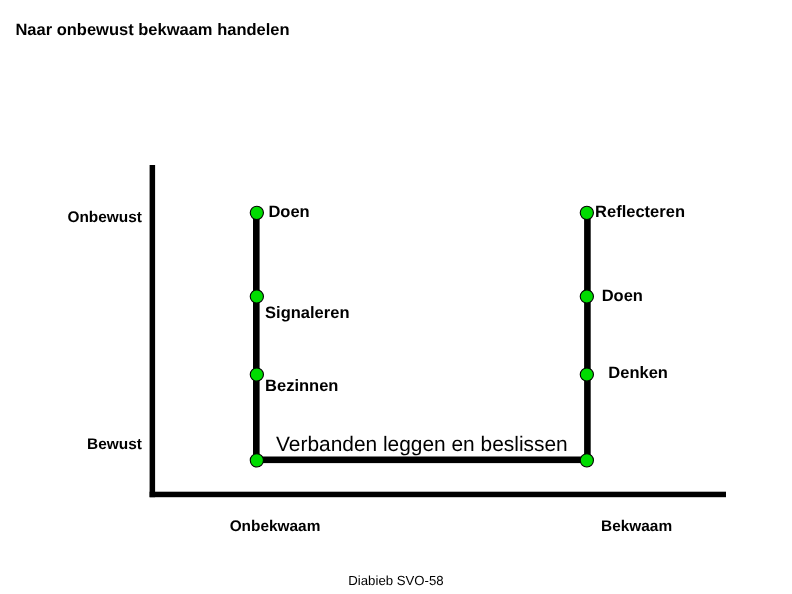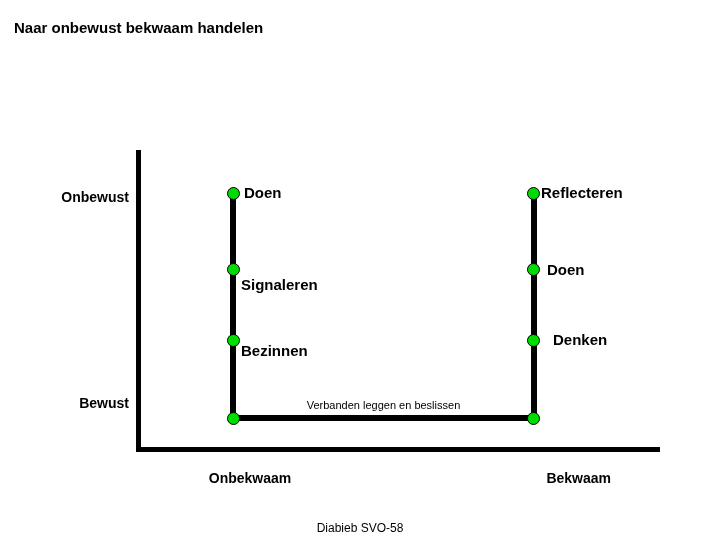--- a/index.html
+++ b/index.html
@@ -87,21 +87,21 @@
   .lbl-bezinnen     { left: 241px; top: 342px; }
   .lbl-reflecteren  { left: 541px; top: 184px; }
   .lbl-doen-r       { left: 547px; top: 261px; }
   .lbl-denken       { left: 553px; top: 331px; }
 
   .connector-label {
     left: 233px;
     top: 396px;
     width: 301px;
     text-align: center;
-    font-size: 11px;
+    font-size: 19px;
     line-height: 18px;
     white-space: nowrap;
   }
 
   
   .axis-label {
     font-size: 14px;
     font-weight: bold;
     line-height: 22px;
     white-space: nowrap;

